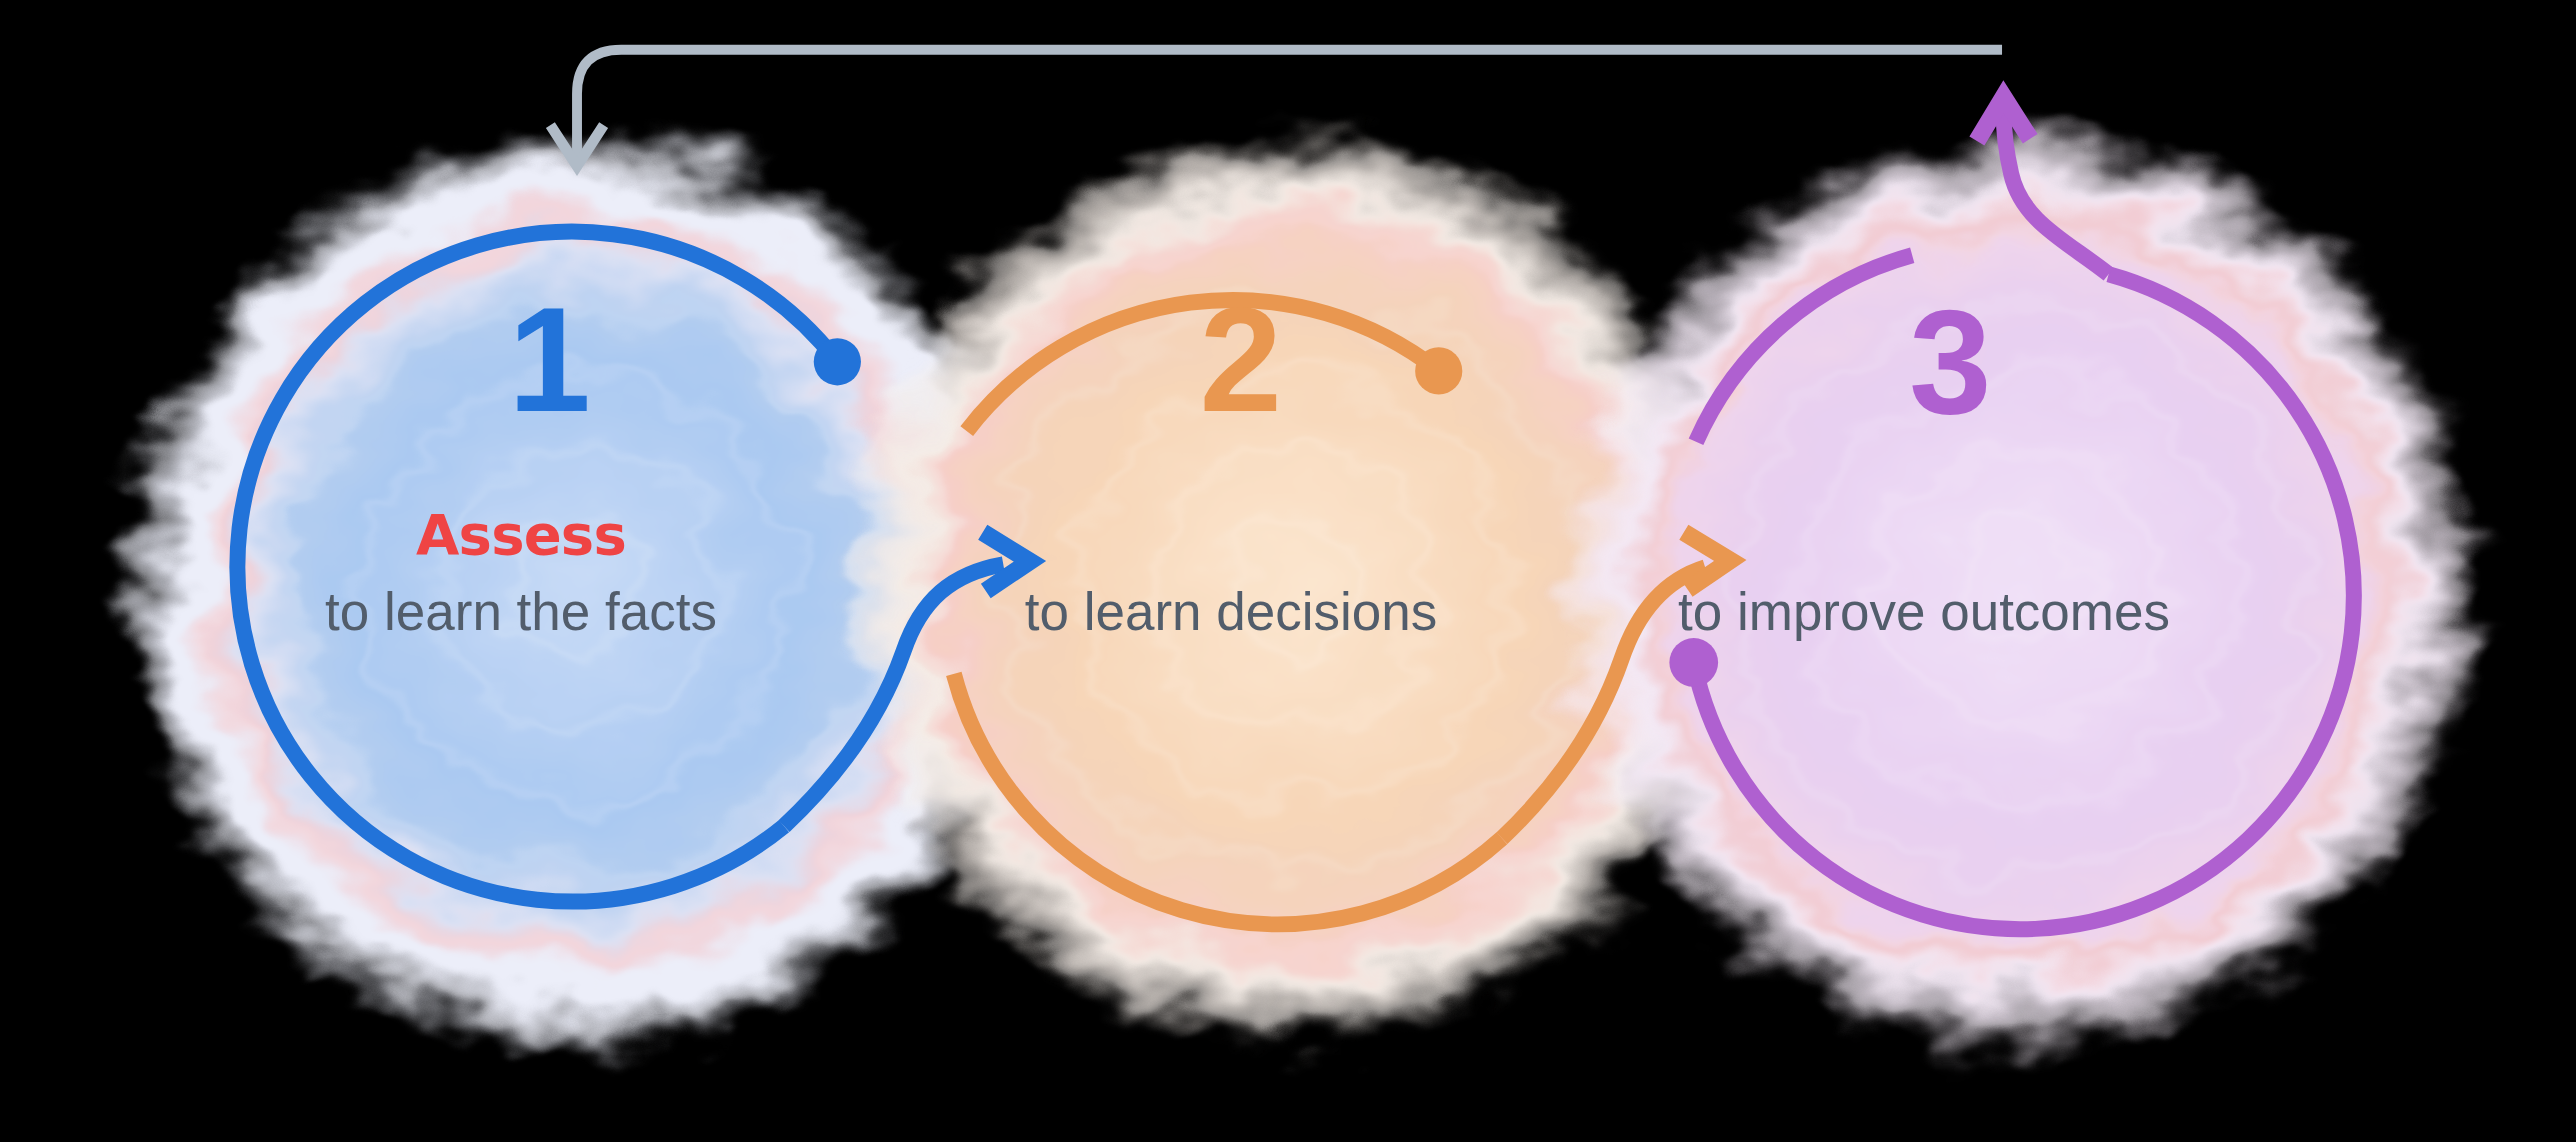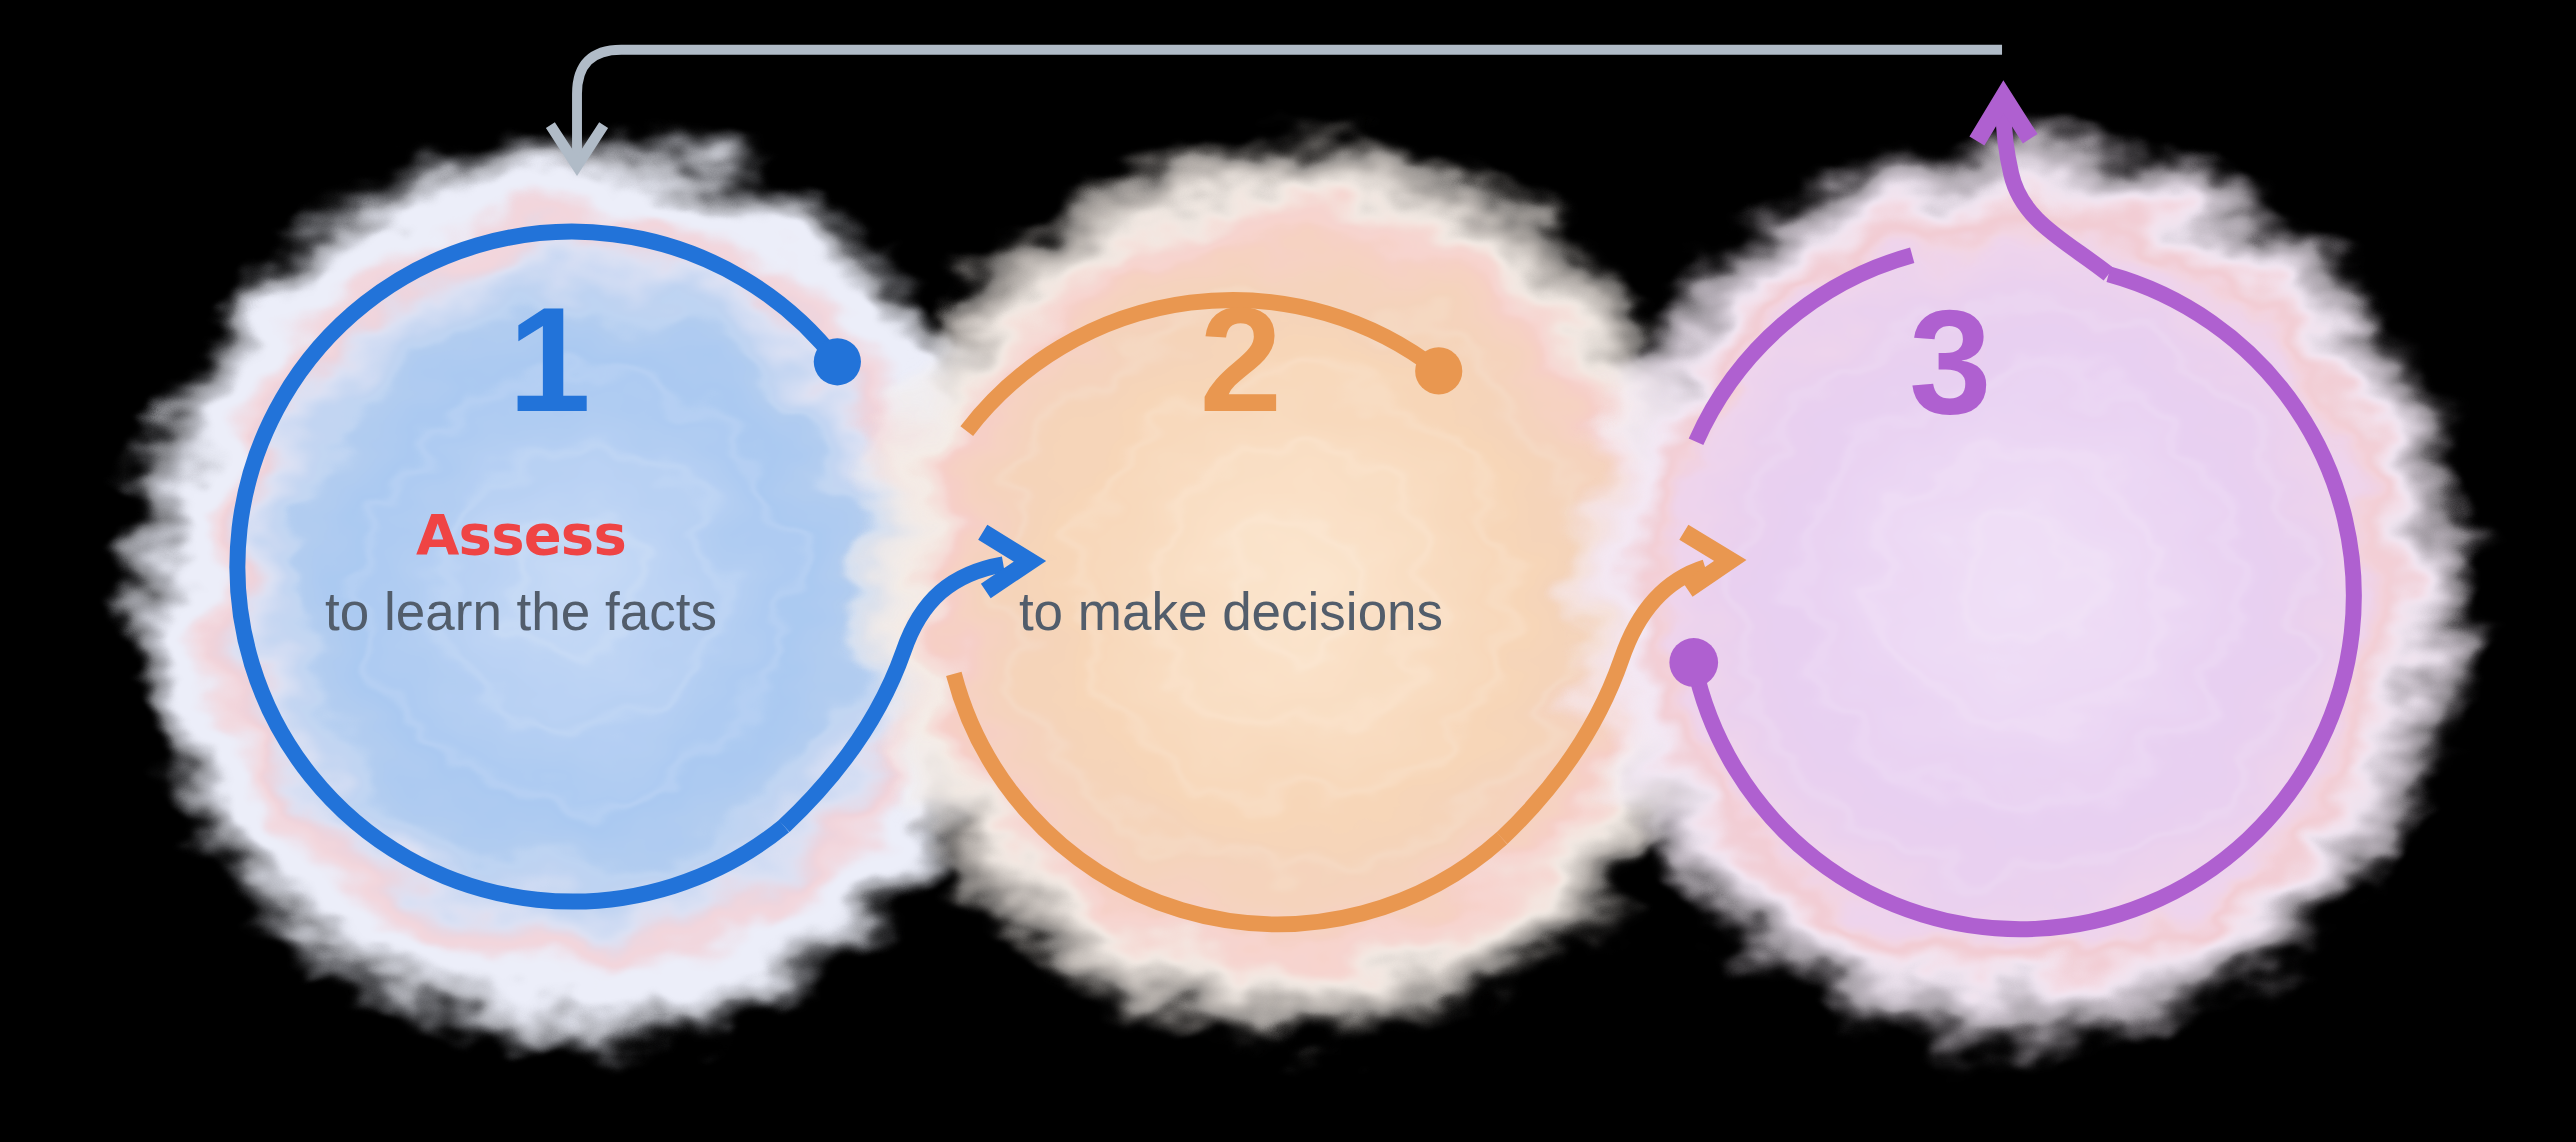--- a/index.html
+++ b/index.html
@@ -92,18 +92,19 @@
       <path class="arrow-stem" d="M 2770 360 C 2716 317 2656 291 2642 228 C 2635 198 2632 172 2632 144" stroke="#AF60D0"></path>
       <path class="arrow-head" d="M 2597 185 L 2632 127 L 2667 182" stroke="#AF60D0"></path>
       <text class="step-number" x="2562" y="474" fill="#AF60D0">3</text>
     </svg>
   </div>
 
   <div class="labels">
     <div class="step-title" style="left:521px;top:507px">Assess</div>
     <div class="step-subtitle" style="left:521px;top:585px">to learn the facts</div>
 
-    <div class="step-subtitle" style="left:1231px;top:585px">to make decisions</div>
+    <div class="step-subtitle" style="left:1231px;top:585px">to learn decisions</div>
 
+    <div class="step-subtitle" style="left:1924px;top:585px">to improve outcomes</div>
   </div>
 
 </div>
 
 
 </body></html>

